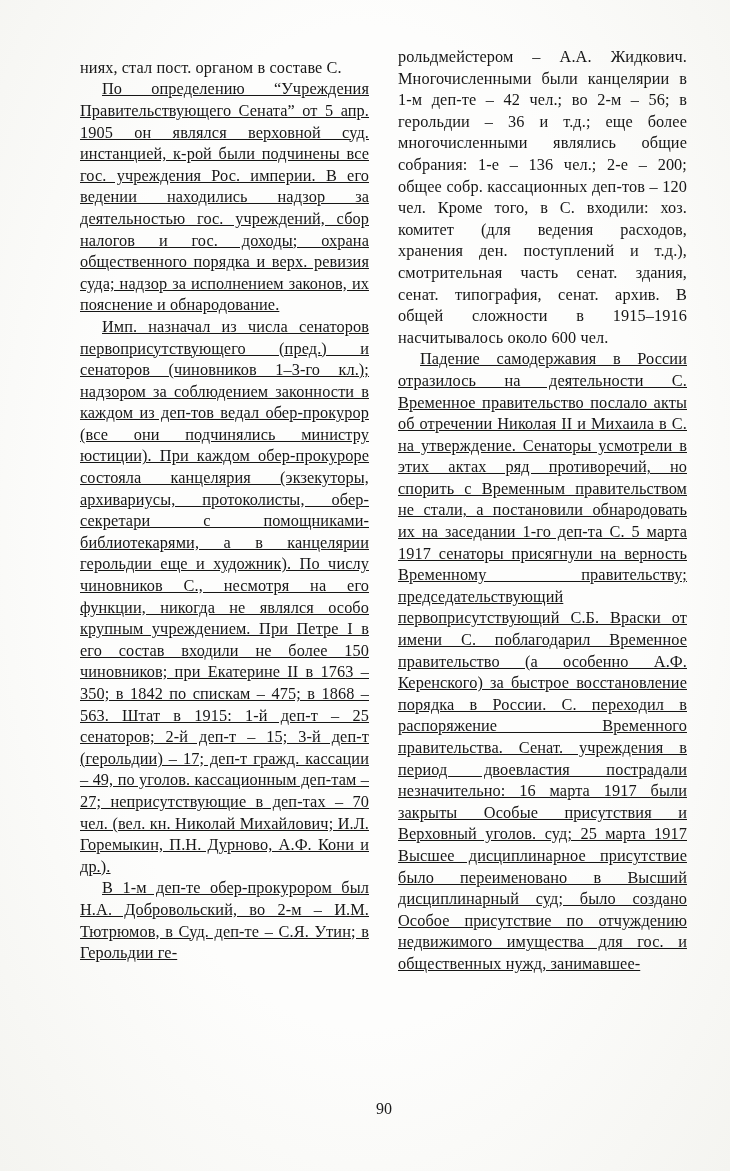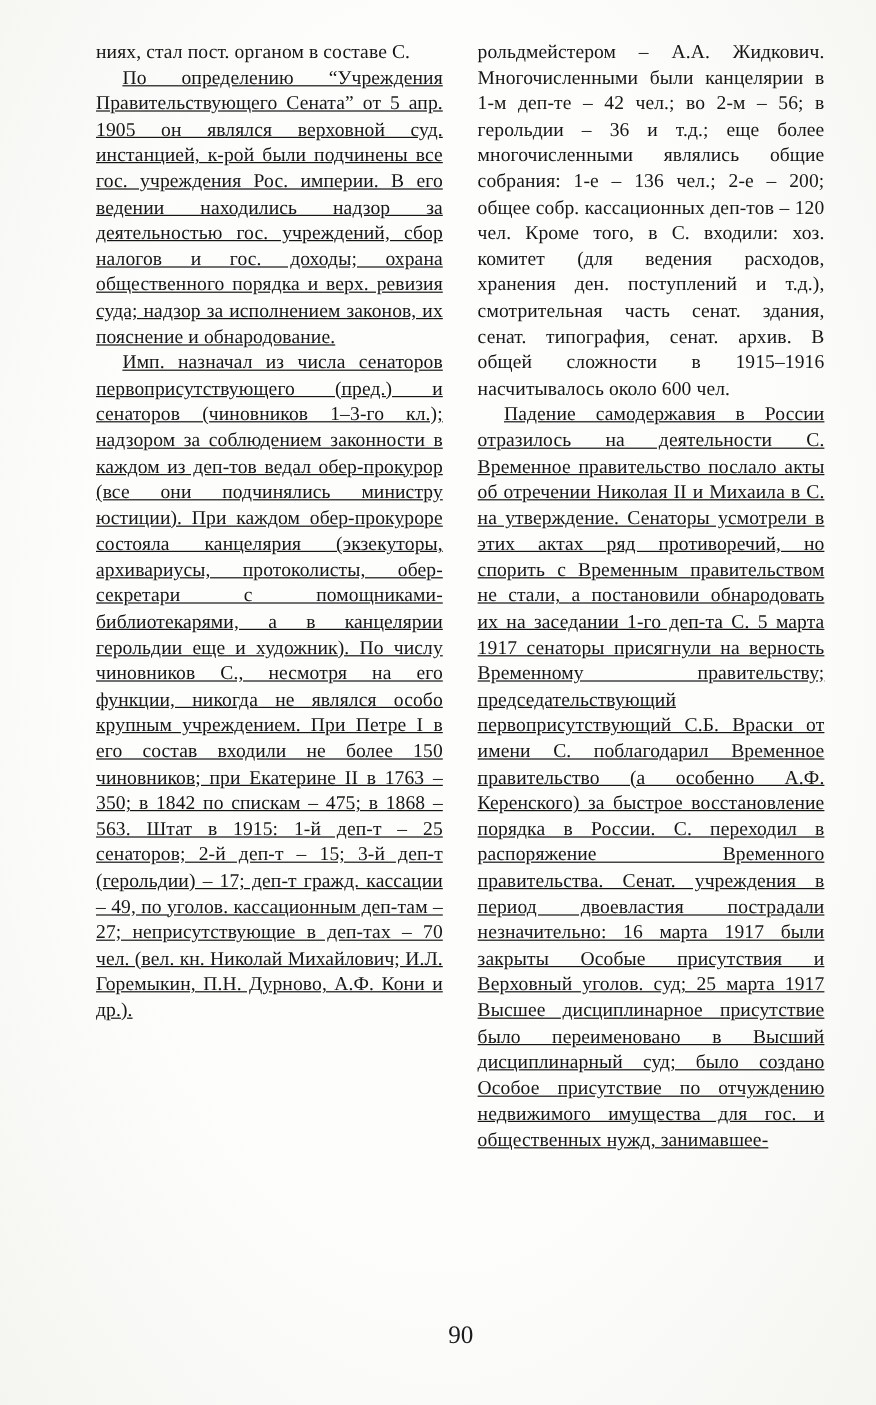--- a/index.html
+++ b/index.html
@@ -13,24 +13,25 @@
     height: 1171px;
     margin: 0 auto;
     background: radial-gradient(ellipse at 50% 45%, #fdfdfc 55%, #f4f4f0 100%);
     color: #161616;
     font-family: "Liberation Serif", "DejaVu Serif", serif;
     overflow: hidden;
   }
   .text-block {
     position: absolute;
     left: 80px;
-    top: 32px;
+    top: 46px;
     width: 608px;
     display: flex;
     gap: 29px;
+    align-items: center;
   }
   .column {
     width: 289px;
     text-align: justify;
     font-size: 16.3px;
     line-height: 21.6px;
     letter-spacing: 0.1px;
   }
   .para {
     margin: 0;
@@ -38,33 +39,34 @@
   .para.indent {
     text-indent: 22px;
     text-decoration: underline;
   }
   .page-number {
     position: absolute;
     top: 1100px;
     left: 80px;
     width: 608px;
     text-align: center;
-    font-size: 21px;
+    font-size: 16px;
     color: #1b1b1b;
   }
 </style>
 </head>
 <body>
 
 <div class="page">
   <div class="text-block">
     <div class="column">
         <p class="para">ниях, стал пост. органом в составе С.</p>
         <p class="para indent">По определению “Учреждения Правительствующего Сената” от 5 апр. 1905 он являлся верховной суд. инстанцией, к-рой были подчинены все гос. учреждения Рос. империи. В его ведении находились надзор за деятельностью гос. учреждений, сбор налогов и гос. доходы; охрана общественного порядка и верх. ревизия суда; надзор за исполнением законов, их пояснение и обнародование.</p>
         <p class="para indent">Имп. назначал из числа сенаторов первоприсутствующего (пред.) и сенаторов (чиновников 1–3-го кл.); надзором за соблюдением законности в каждом из деп-тов ведал обер-прокурор (все они подчинялись министру юстиции). При каждом обер-прокуроре состояла канцелярия (экзекуторы, архивариусы, протоколисты, обер-секретари с помощниками-библиотекарями, а в канцелярии герольдии еще и художник). По числу чиновников С., несмотря на его функции, никогда не являлся особо крупным учреждением. При Петре I в его состав входили не более 150 чиновников; при Екатерине II в 1763 – 350; в 1842 по спискам – 475; в 1868 – 563. Штат в 1915: 1-й деп-т – 25 сенаторов; 2-й деп-т – 15; 3-й деп-т (герольдии) – 17; деп-т гражд. кассации – 49, по уголов. кассационным деп-там – 27; неприсутствующие в деп-тах – 70 чел. (вел. кн. Николай Михайлович; И.Л. Горемыкин, П.Н. Дурново, А.Ф. Кони и др.).</p>
+        <p class="para indent">В 1-м деп-те обер-прокурором был Н.А. Добровольский, во 2-м – И.М. Тютрюмов, в Суд. деп-те – С.Я. Утин; в Герольдии ге-</p>
       </div>
     <div class="column">
         <p class="para">рольдмейстером – А.А. Жидкович. Многочисленными были канцелярии в 1-м деп-те – 42 чел.; во 2-м – 56; в герольдии – 36 и т.д.; еще более многочисленными являлись общие собрания: 1-е – 136 чел.; 2-е – 200; общее собр. кассационных деп-тов – 120 чел. Кроме того, в С. входили: хоз. комитет (для ведения расходов, хранения ден. поступлений и т.д.), смотрительная часть сенат. здания, сенат. типография, сенат. архив. В общей сложности в 1915–1916 насчитывалось около 600 чел.</p>
         <p class="para indent">Падение самодержавия в России отразилось на деятельности С. Временное правительство послало акты об отречении Николая II и Михаила в С. на утверждение. Сенаторы усмотрели в этих актах ряд противоречий, но спорить с Временным правительством не стали, а постановили обнародовать их на заседании 1-го деп-та С. 5 марта 1917 сенаторы присягнули на верность Временному правительству; председательствующий первоприсутствующий С.Б. Враски от имени С. поблагодарил Временное правительство (а особенно А.Ф. Керенского) за быстрое восстановление порядка в России. С. переходил в распоряжение Временного правительства. Сенат. учреждения в период двоевластия пострадали незначительно: 16 марта 1917 были закрыты Особые присутствия и Верховный уголов. суд; 25 марта 1917 Высшее дисциплинарное присутствие было переименовано в Высший дисциплинарный суд; было создано Особое присутствие по отчуждению недвижимого имущества для гос. и общественных нужд, занимавшее-</p>
       </div>
   </div>
   <div class="page-number">90</div>
 </div>
 
 </body></html>

